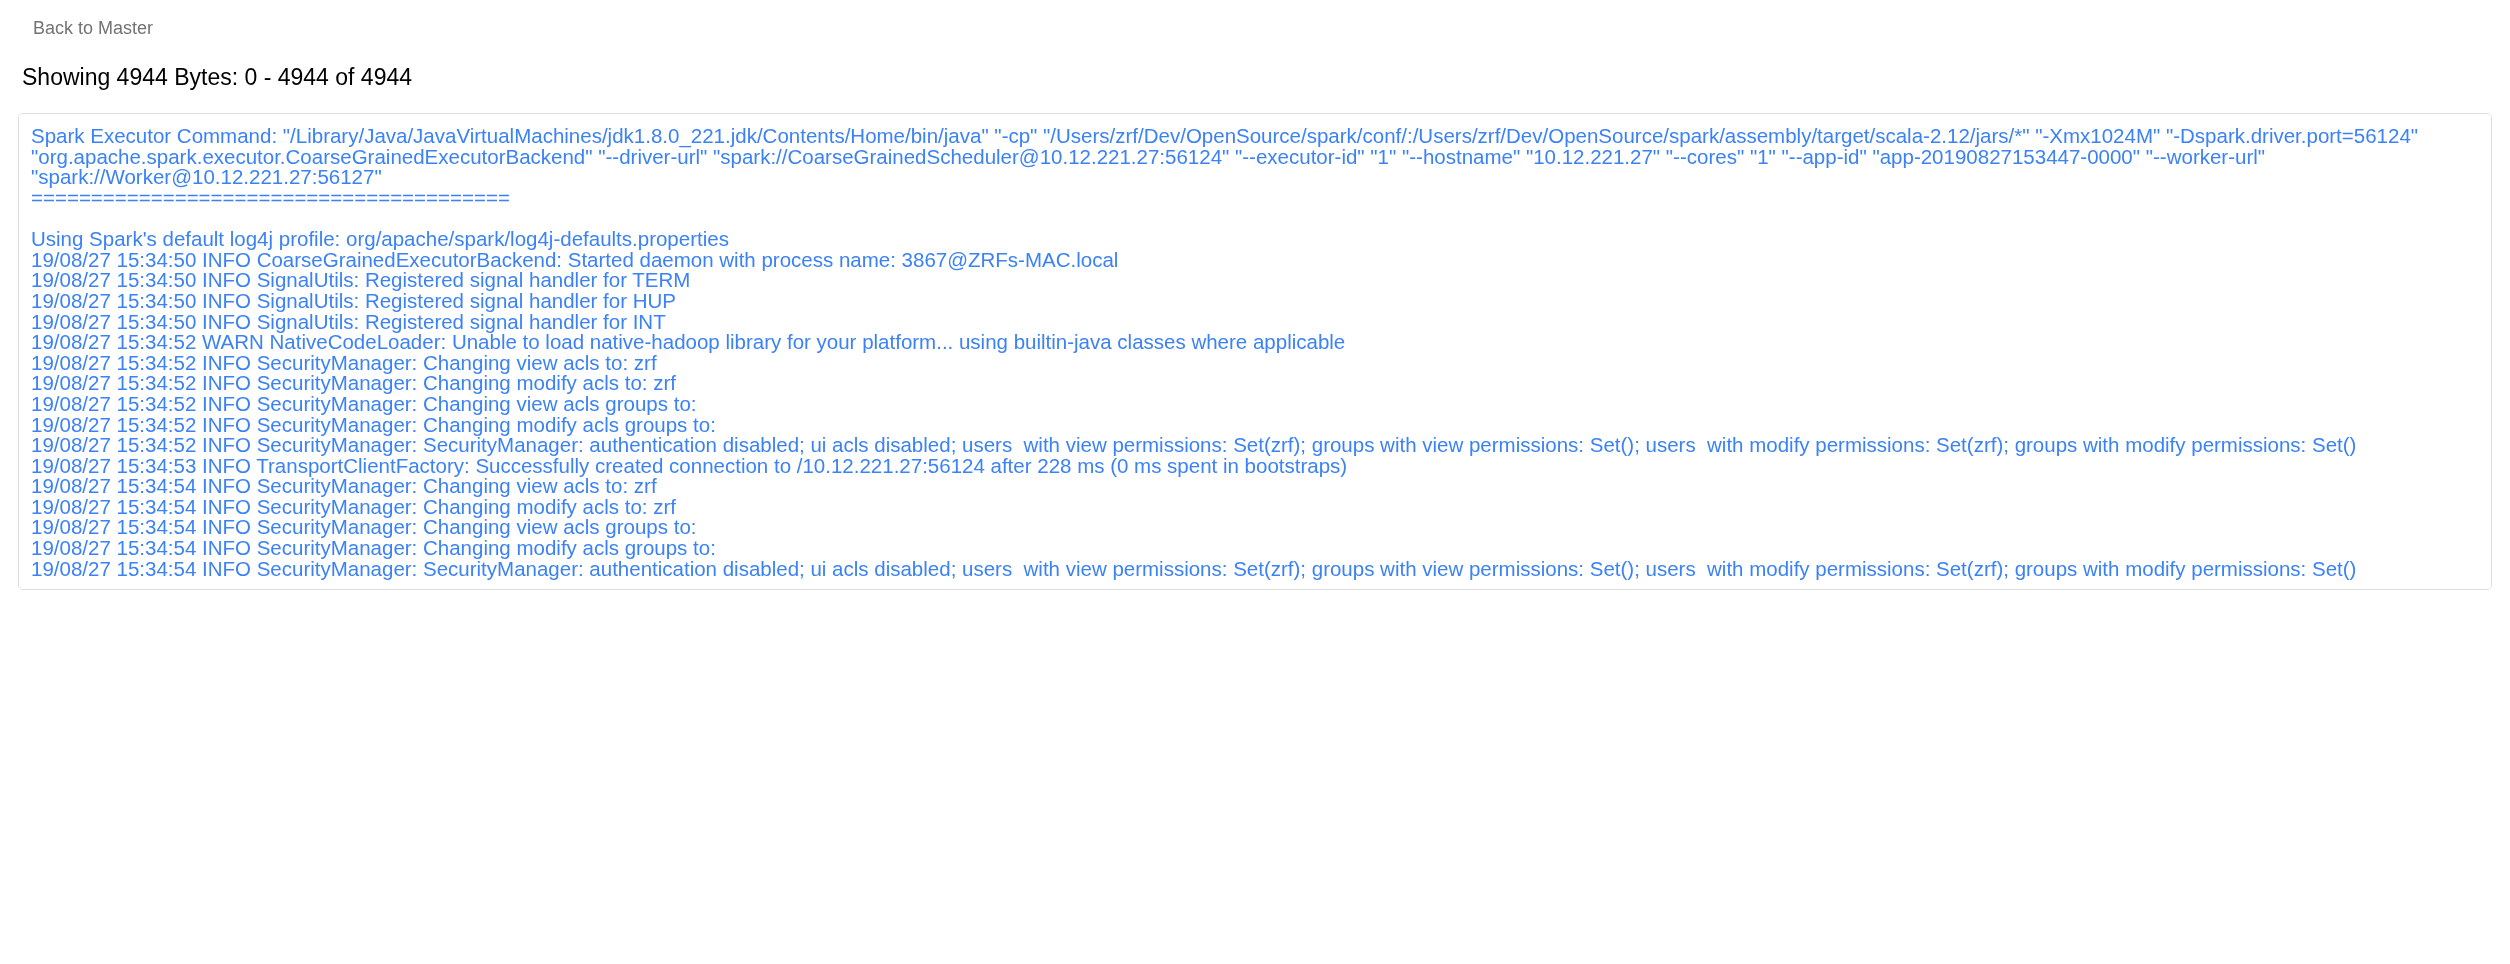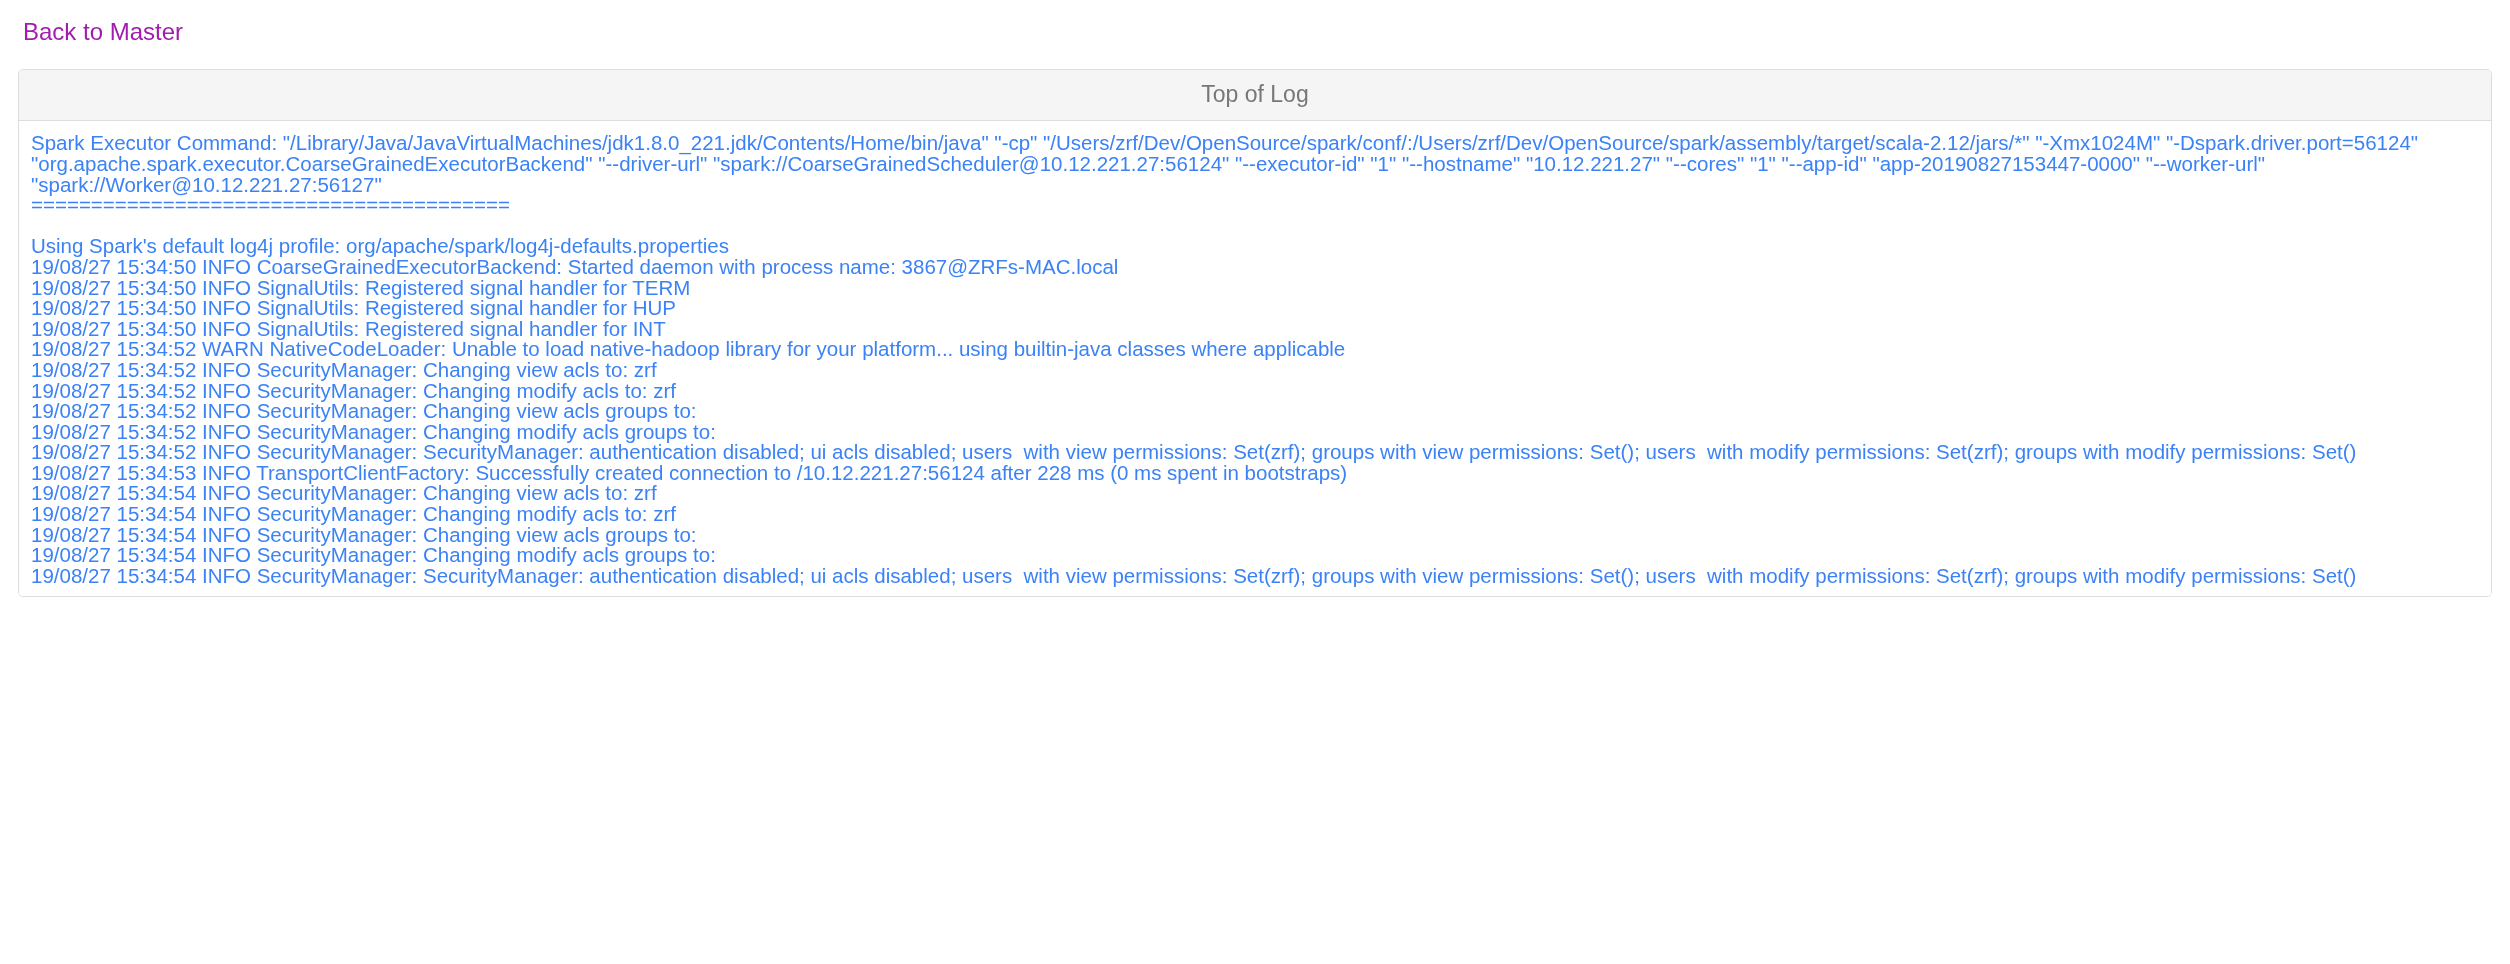--- a/index.html
+++ b/index.html
@@ -13,26 +13,26 @@
     min-height: 964px;
     font-size: 21px;
     color: #000000;
   }
   .page {
     padding: 14px 18px 0 18px;
     box-sizing: border-box;
   }
   .back-link {
     display: inline-block;
-    color: #a21caf;
-    font-size: 24px;
+    color: #737373;
+    font-size: 18px;
     text-decoration: none;
     cursor: pointer;
     line-height: 1.2;
-    margin: 4px 0 0 5px;
+    margin: 4px 0 0 15px;
   }
   .showing-line {
     margin: 24px 0 0 4px;
     font-size: 23px;
     color: #000000;
     line-height: 1.2;
   }
   .log-panel {
     margin-top: 22px;
     border: 1px solid #dddddd;
@@ -64,23 +64,23 @@
     overflow-wrap: anywhere;
   }
 </style>
 </head>
 <body>
 
 <div class="page">
 
   <a class="back-link" href="#">Back to Master</a>
 
+  <div class="showing-line">Showing 4944 Bytes: 0 - 4944 of 4944</div>
 
   <div class="log-panel">
-    <div class="log-panel-heading">Top of Log</div>
     <div class="log-body">
       <pre class="log-pre">Spark Executor Command: "/Library/Java/JavaVirtualMachines/jdk1.8.0_221.jdk/Contents/Home/bin/java" "-cp" "/Users/zrf/Dev/OpenSource/spark/conf/:/Users/zrf/Dev/OpenSource/spark/assembly/target/scala-2.12/jars/*" "-Xmx1024M" "-Dspark.driver.port=56124" "org.apache.spark.executor.CoarseGrainedExecutorBackend" "--driver-url" "spark://CoarseGrainedScheduler@10.12.221.27:56124" "--executor-id" "1" "--hostname" "10.12.221.27" "--cores" "1" "--app-id" "app-20190827153447-0000" "--worker-url" "spark://Worker@10.12.221.27:56127"
 ========================================
 
 Using Spark's default log4j profile: org/apache/spark/log4j-defaults.properties
 19/08/27 15:34:50 INFO CoarseGrainedExecutorBackend: Started daemon with process name: 3867@ZRFs-MAC.local
 19/08/27 15:34:50 INFO SignalUtils: Registered signal handler for TERM
 19/08/27 15:34:50 INFO SignalUtils: Registered signal handler for HUP
 19/08/27 15:34:50 INFO SignalUtils: Registered signal handler for INT
 19/08/27 15:34:52 WARN NativeCodeLoader: Unable to load native-hadoop library for your platform... using builtin-java classes where applicable

